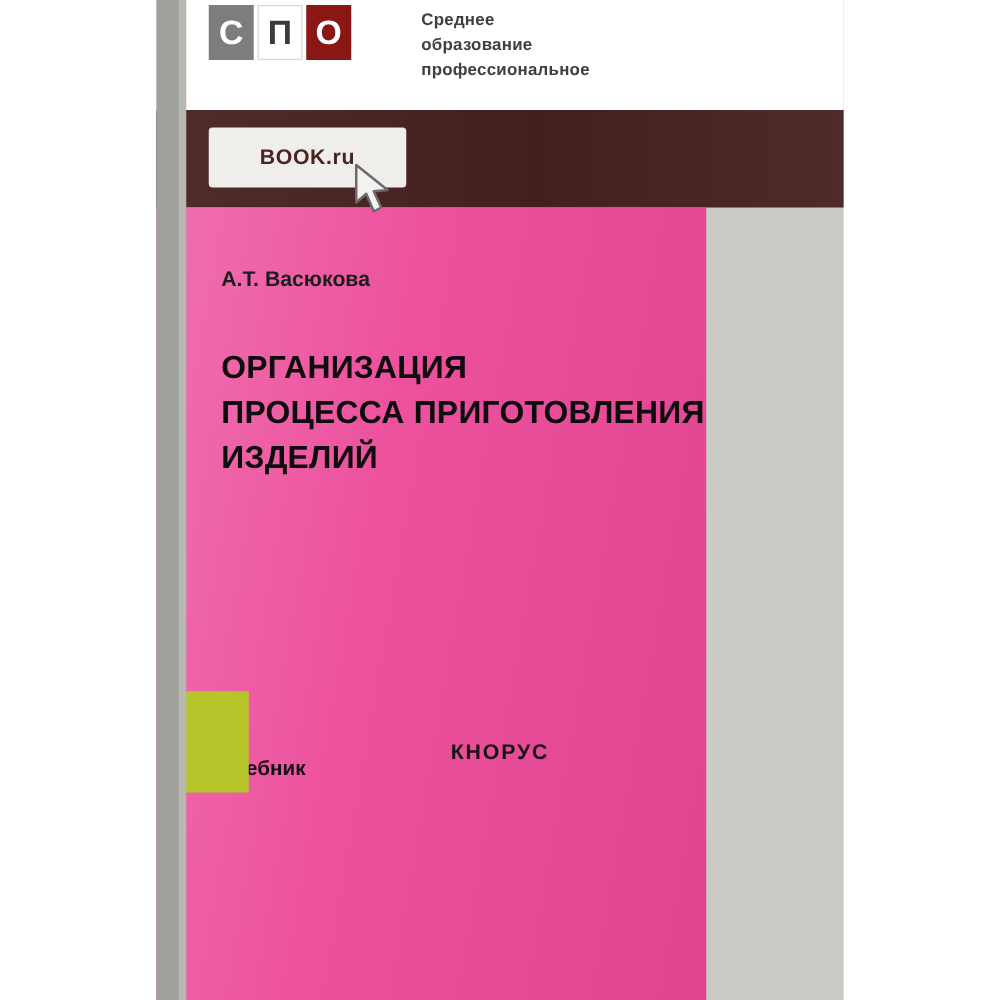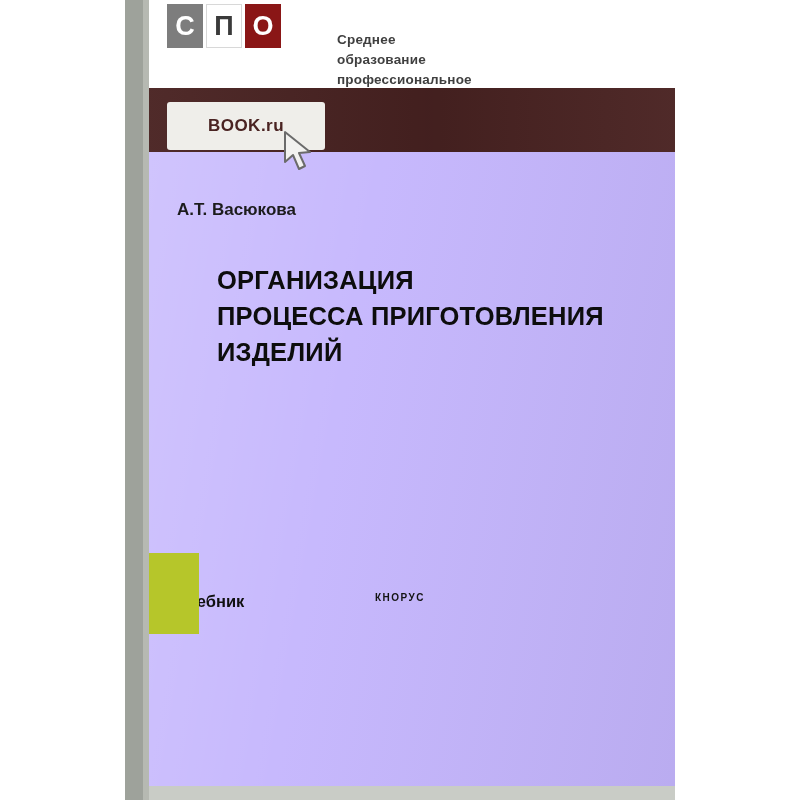--- a/index.html
+++ b/index.html
@@ -67,21 +67,20 @@
 
   .spo-text {
     position: absolute;
     left: 212px;
     top: 6px;
     color: #3f3f3f;
     font-size: 13.5px;
     font-weight: bold;
     line-height: 1.48;
     letter-spacing: 0.2px;
-    margin-top: 24px;
   }
 
   
   .dark-band {
     position: absolute;
     left: 0;
     top: 88px;
     width: 550px;
     height: 78px;
     background: #4a2322;
@@ -137,24 +136,24 @@
     width: 6px;
     height: 800px;
     background: #b6b9b2;
     z-index: 5;
   }
 
   
   .body-area {
     position: absolute;
     left: 0;
-    top: 152px;
-    width: 550px;
+    top: 166px;
+    width: 440px;
     height: 634px;
-    background: #c4b5fd;
+    background: #ec4899;
   }
   .body-area::after {
     content: "";
     position: absolute;
     inset: 0;
     background: linear-gradient(100deg, rgba(255,255,255,0.22) 0%, rgba(255,255,255,0.05) 40%, rgba(0,0,0,0.05) 100%);
   }
 
   .author {
     position: absolute;
@@ -171,21 +170,20 @@
     left: 52px;
     top: 110px;
     width: 470px;
     font-size: 25.5px;
     font-weight: bold;
     line-height: 1.42;
     color: #0d0d0d;
     letter-spacing: 0.2px;
     text-transform: uppercase;
     z-index: 3;
-    margin-left: 40px;
   }
   .title div { white-space: nowrap; }
 
   .subtitle {
     position: absolute;
     left: 52px;
     top: 440px;
     font-size: 16.5px;
     font-weight: bold;
     color: #101010;
@@ -201,21 +199,21 @@
     height: 81px;
     background: #b6c62a;
     z-index: 4;
   }
   .publisher {
     position: absolute;
     left: 0;
     top: 592px;
     width: 550px;
     text-align: center;
-    font-size: 10px;
+    font-size: 17px;
     font-weight: bold;
     letter-spacing: 1.5px;
     color: #141414;
     z-index: 4;
   }
 </style>
 </head>
 <body>
 
 <div class="page">

